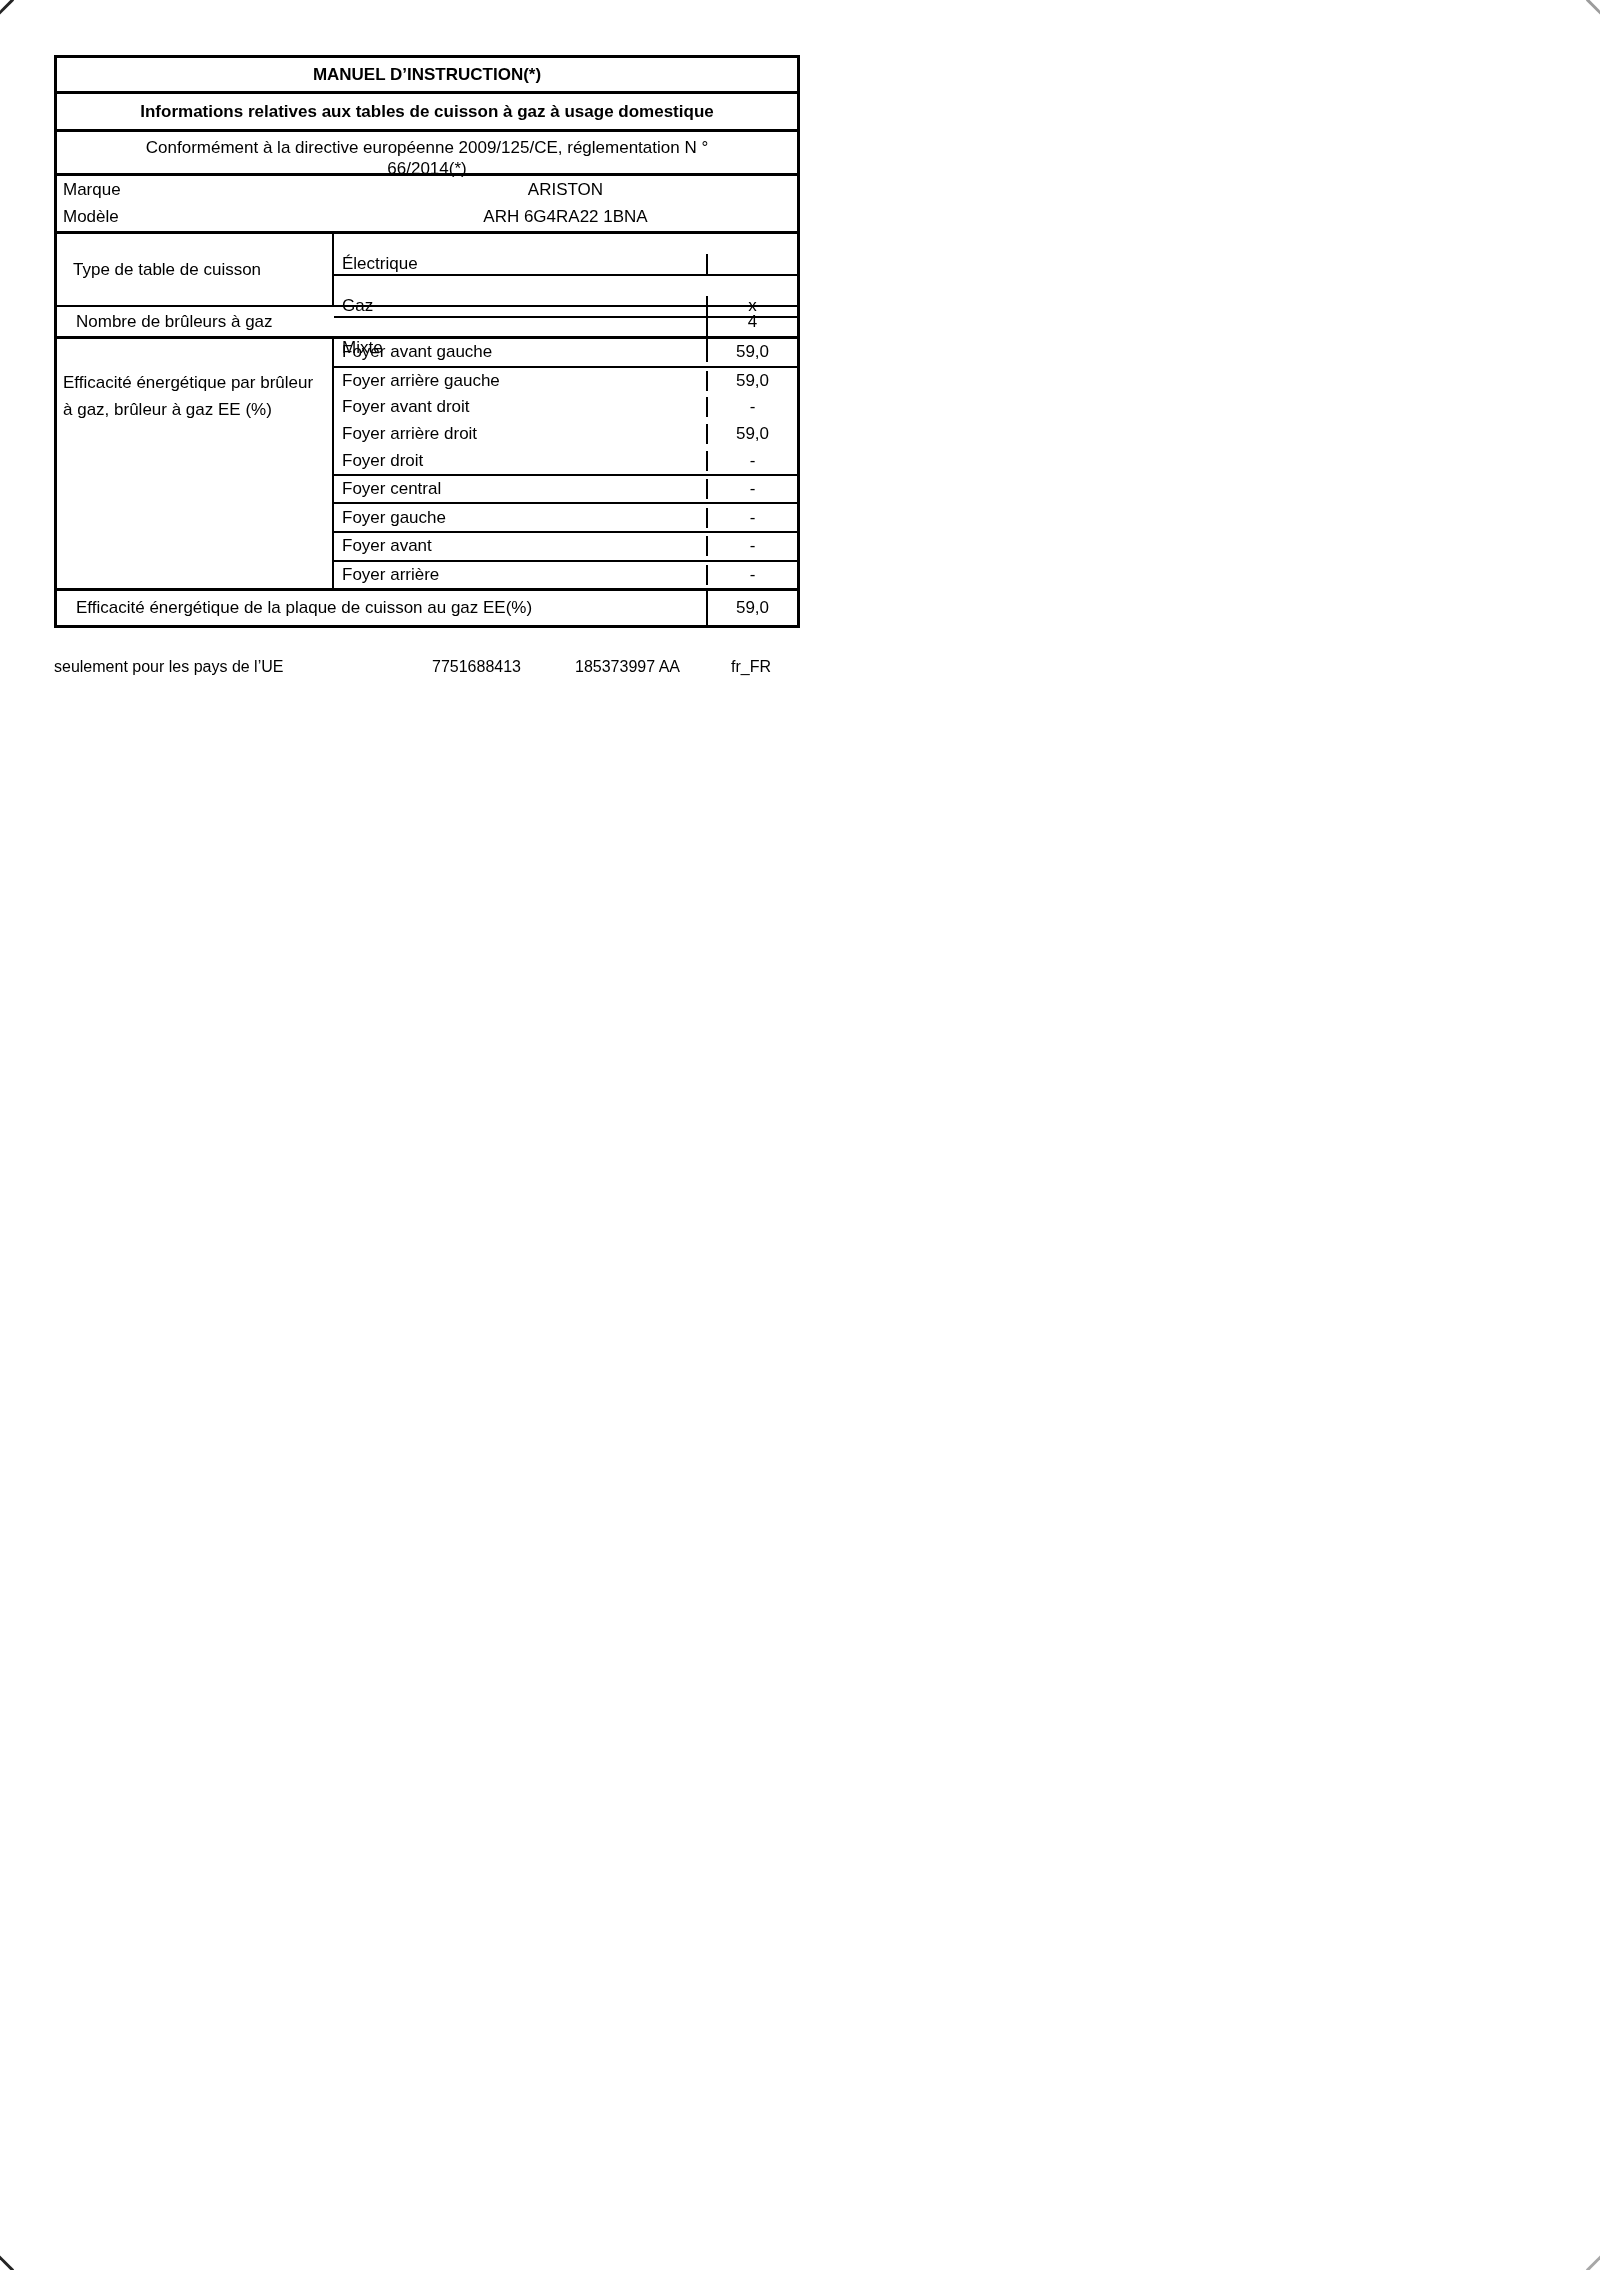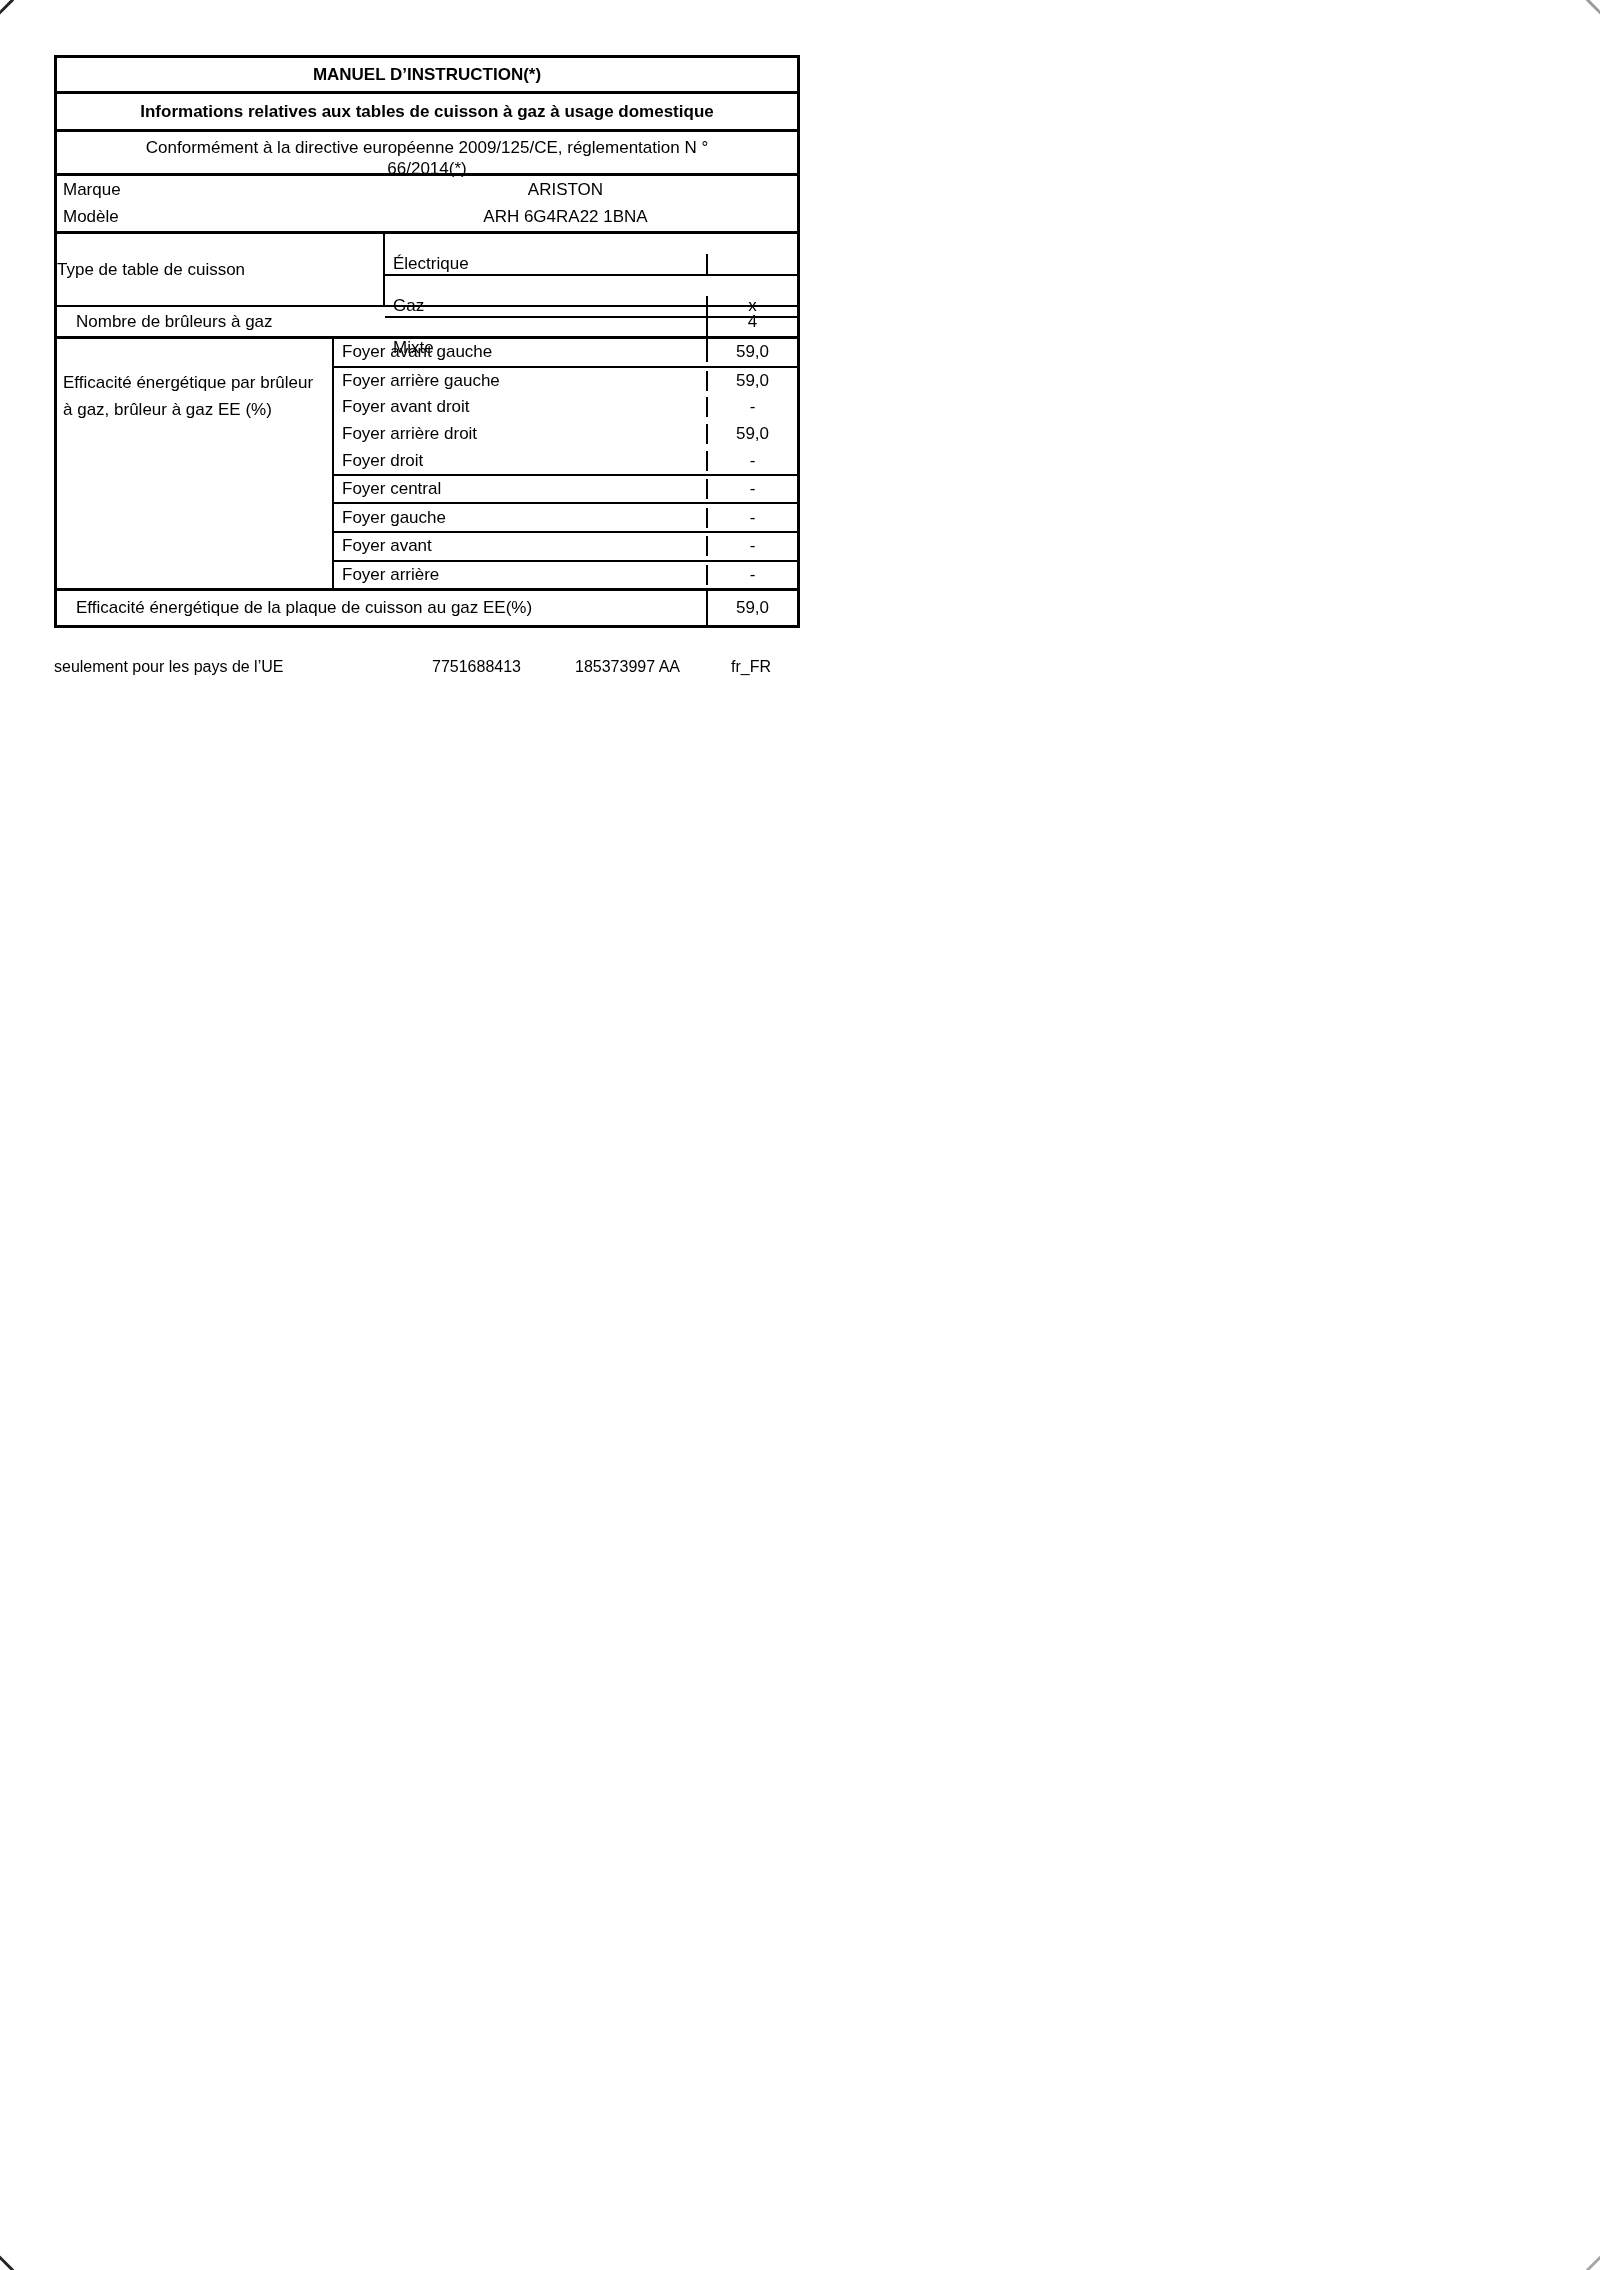--- a/index.html
+++ b/index.html
@@ -28,22 +28,22 @@
   .r2 { height:38px; }
   .r3 { height:44px; text-align:center; line-height:21px; padding-top:11px;
         display:flex; flex-direction:column; justify-content:center; }
 
   .brand-block { height:58px; display:flex; flex-direction:column; }
   .pair-row { flex:1; display:flex; align-items:center; }
   .cell-l { width:277px; padding-left:6px; }
   .span-val { flex:1; text-align:center; }
 
   .type-block { height:73px; display:flex; }
-  .block-left { width:328px; border-right:2px solid #000; display:flex;
-                align-items:center; padding-left:0; }
+  .block-left { width:277px; border-right:2px solid #000; display:flex;
+                align-items:center; padding-left:16px; }
   .block-right { flex:1; display:flex; flex-direction:column; }
   .opt-row { flex:1; display:flex; align-items:stretch;margin-top:20px; }
   .sep { border-bottom:2px solid #000; }
   .opt-label { flex:1; display:flex; align-items:center; padding-left:8px; }
   .val-cell { width:91px; border-left:2px solid #000; display:flex;
               align-items:center; justify-content:center; }
 
   .burners-row { height:32px; display:flex; align-items:stretch; }
   .wide-label { flex:1; display:flex; align-items:center; padding-left:19px; }
 

